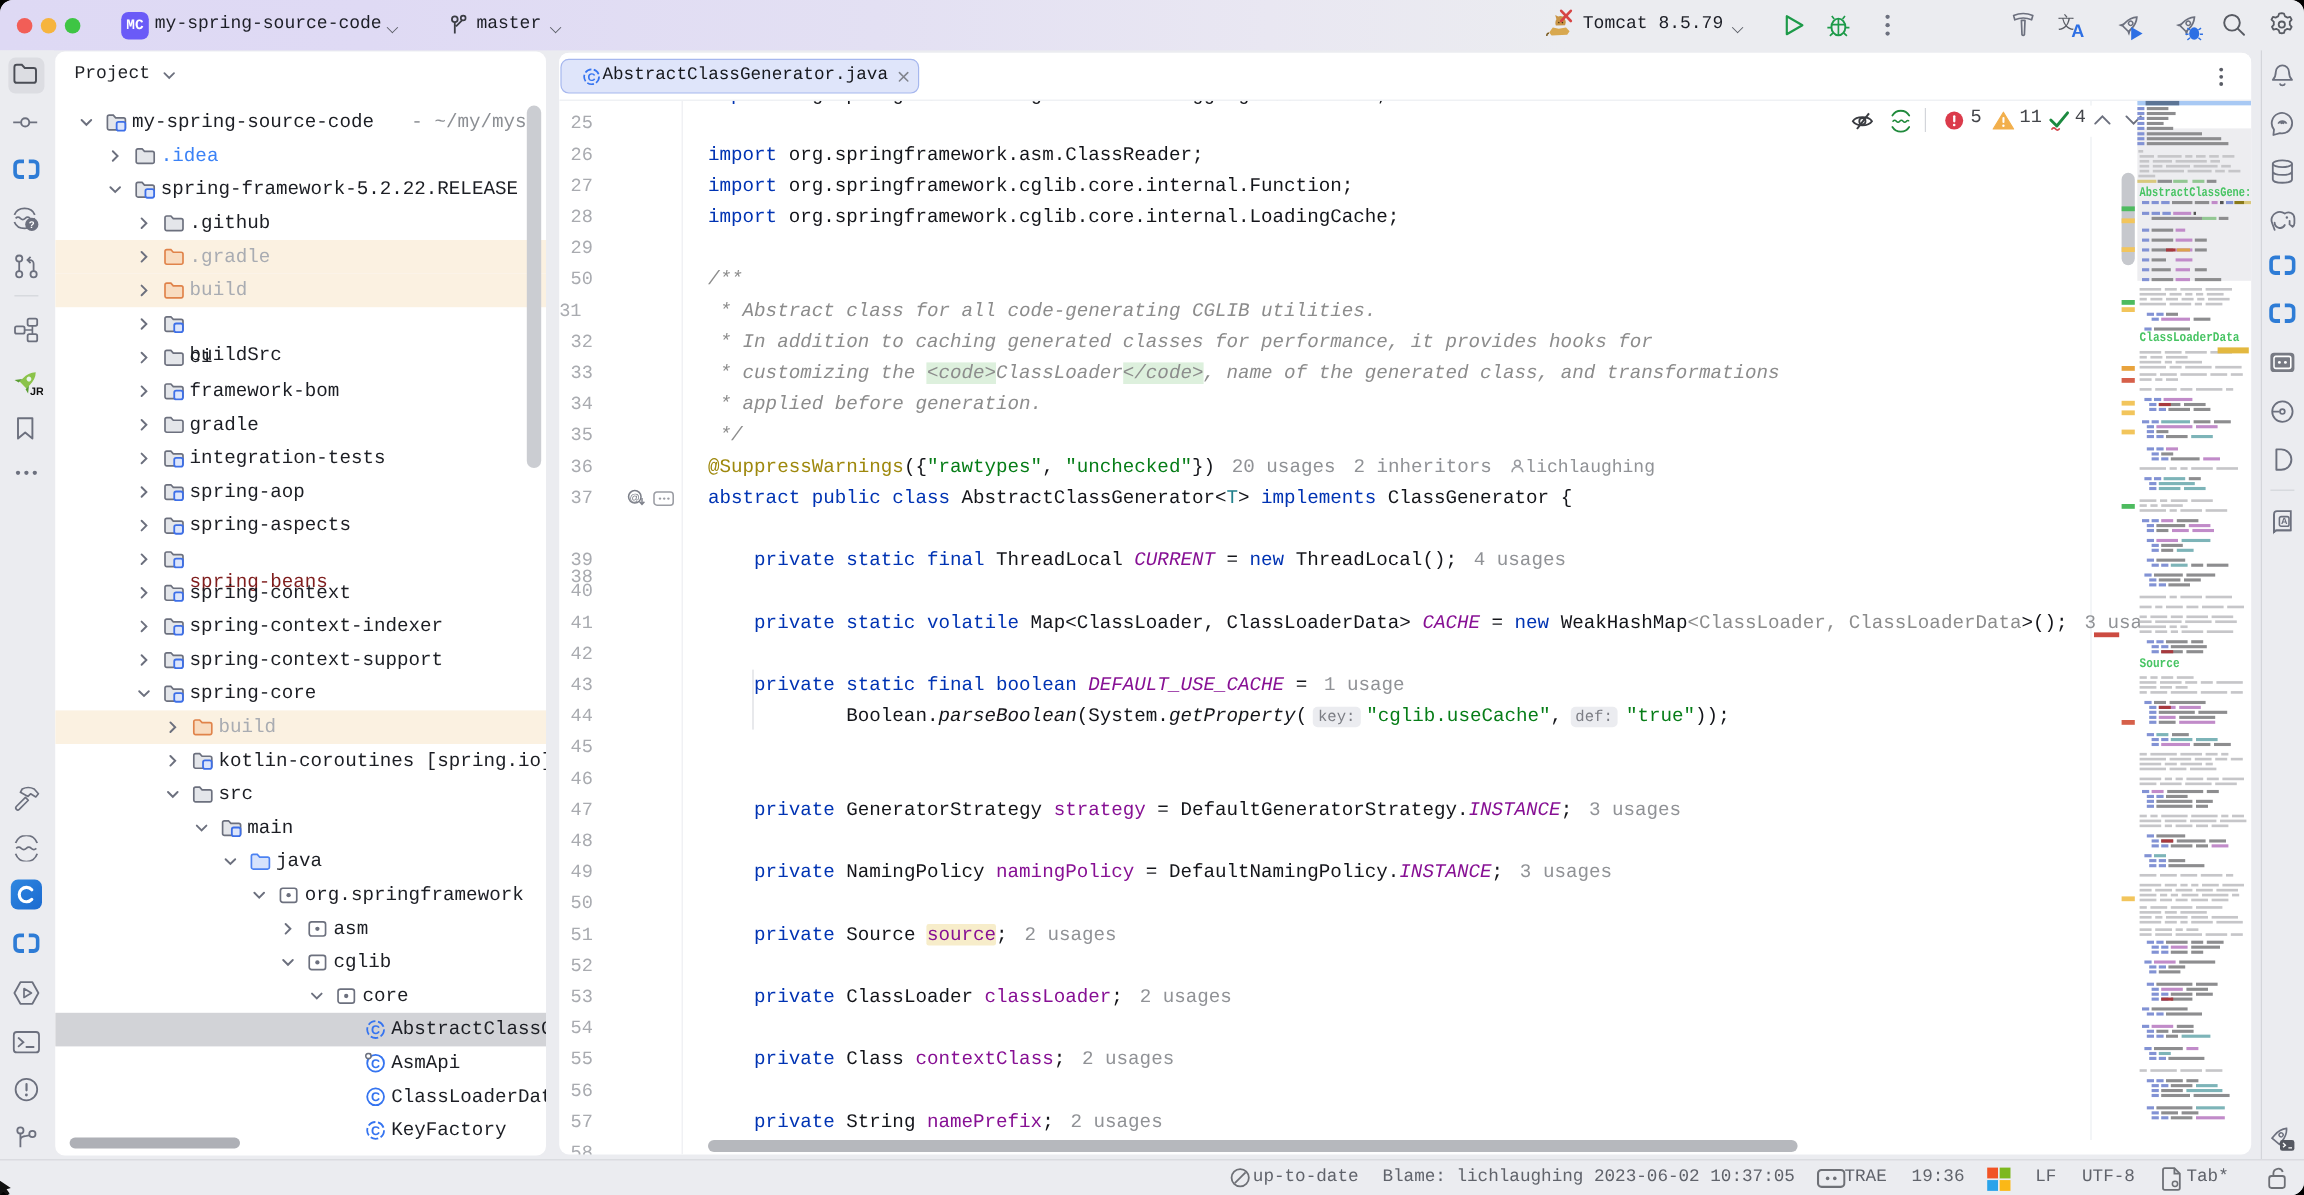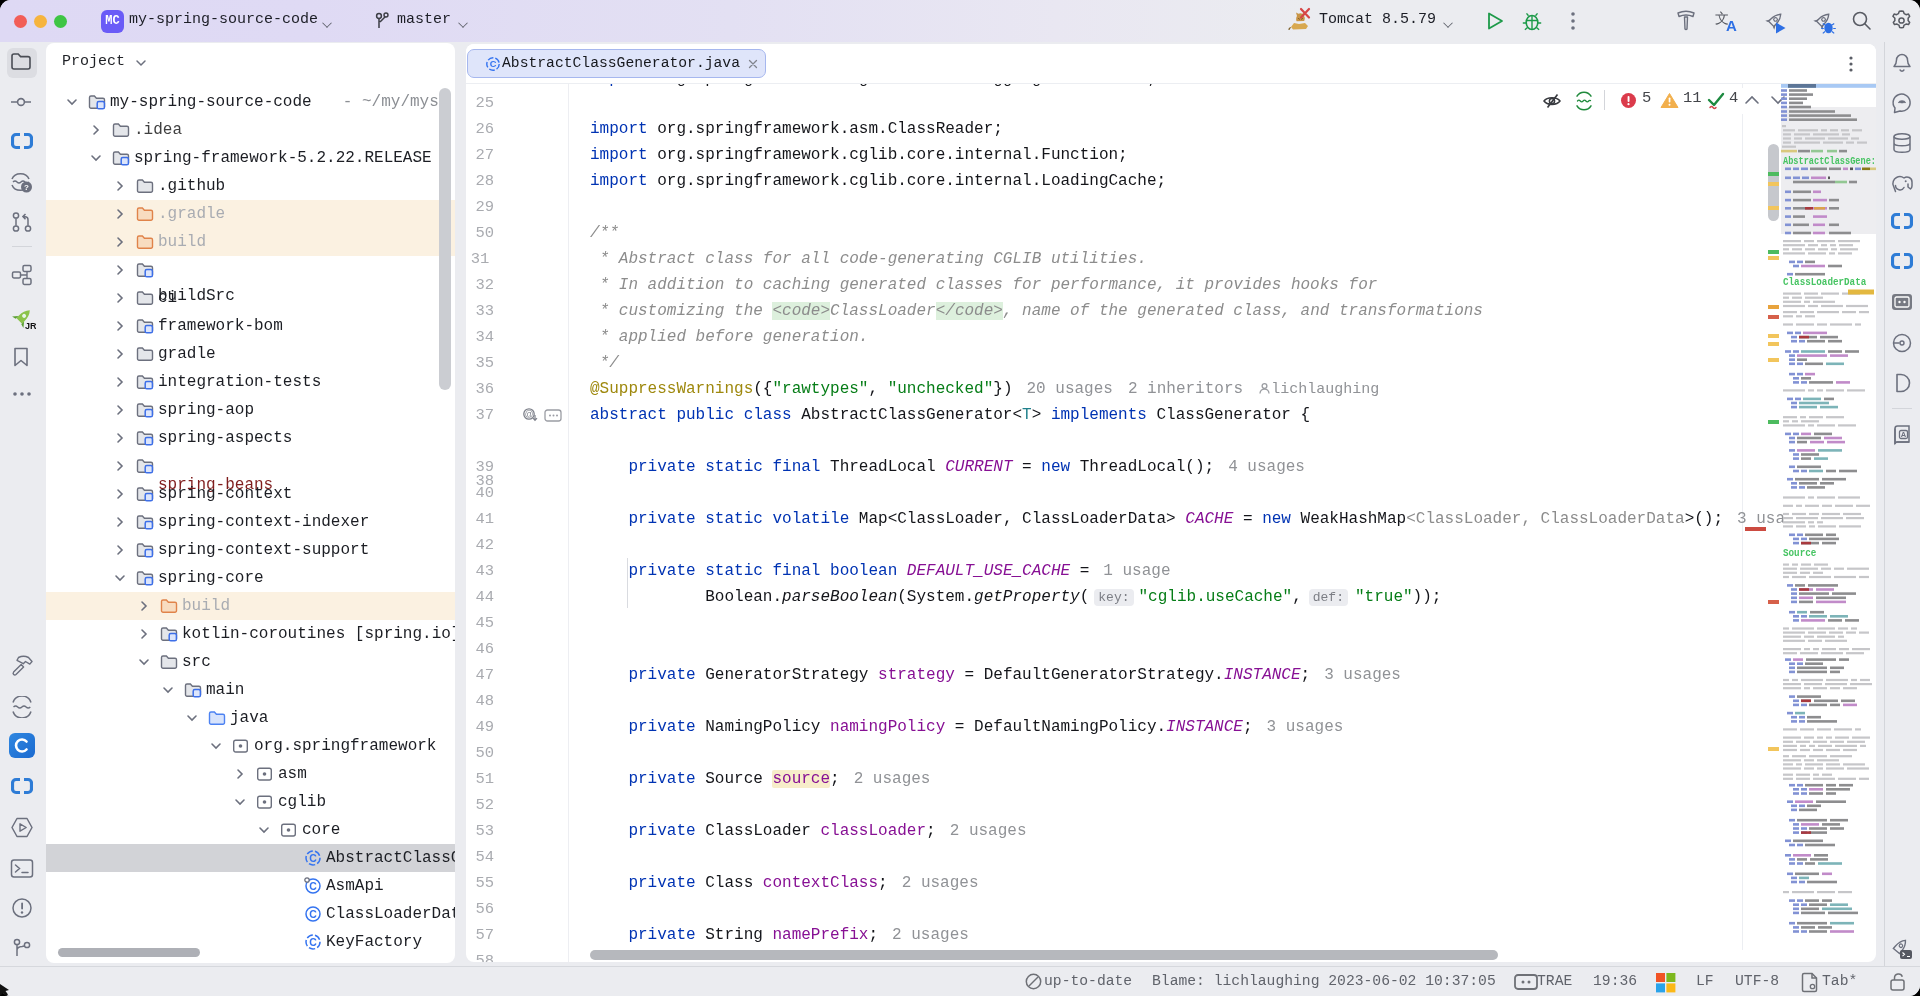--- a/index.html
+++ b/index.html
@@ -237,21 +237,21 @@
         <rect x="9.2" y="7.6" width="7.2" height="7.2" rx="1.6" fill="#dce5fb" stroke="#3d6fe8" stroke-width="1.5"></rect>
       </svg>
 <div class="abs" style="left:64px;top:49px;font-size:16px;line-height:20px;color:#1c1e24;white-space:pre;">my-spring-source-code</div>
 <div class="abs" style="left:277.6px;top:49px;font-size:16px;line-height:20px;color:#8c8f94;white-space:pre;">  - ~/my/mys</div>
 <svg class="abs" style="left:46px;top:81px" width="8" height="12" viewBox="0 0 8 12">
         <path d="M2 2 L6 6 L2 10" stroke="#6c707e" stroke-width="1.6" fill="none" stroke-linecap="round"></path>
       </svg>
 <svg class="abs" style="left:66px;top:79px" width="18" height="16" viewBox="0 0 18 16">
         <path d="M1.5 3.5 a1.5 1.5 0 0 1 1.5 -1.5 h3.4 l2 2.2 h6.6 a1.5 1.5 0 0 1 1.5 1.5 v7 a1.5 1.5 0 0 1 -1.5 1.5 h-12 a1.5 1.5 0 0 1 -1.5 -1.5 Z" stroke="#6c707e" stroke-width="1.4" fill="#e4e6ea"></path>
       </svg>
-<div class="abs" style="left:88px;top:77px;font-size:16px;line-height:20px;color:#404040;white-space:pre;">.idea</div>
+<div class="abs" style="left:88px;top:77px;font-size:16px;line-height:20px;color:#3b82f6;white-space:pre;">.idea</div>
 <svg class="abs" style="left:44px;top:111px" width="12" height="8" viewBox="0 0 12 8">
         <path d="M2 2 L6 6 L10 2" stroke="#6c707e" stroke-width="1.6" fill="none" stroke-linecap="round"></path>
       </svg>
 <svg class="abs" style="left:66px;top:107px" width="18" height="16" viewBox="0 0 18 16">
         <path d="M1.5 3.5 a1.5 1.5 0 0 1 1.5 -1.5 h3.4 l2 2.2 h6.6 a1.5 1.5 0 0 1 1.5 1.5 v7 a1.5 1.5 0 0 1 -1.5 1.5 h-12 a1.5 1.5 0 0 1 -1.5 -1.5 Z" stroke="#6c707e" stroke-width="1.4" fill="#e4e6ea"></path>
         <rect x="9.2" y="7.6" width="7.2" height="7.2" rx="1.6" fill="#dce5fb" stroke="#3d6fe8" stroke-width="1.5"></rect>
       </svg>
 <div class="abs" style="left:88px;top:105px;font-size:16px;line-height:20px;color:#1c1e24;white-space:pre;">spring-framework-5.2.22.RELEASE</div>
 <svg class="abs" style="left:70px;top:137px" width="8" height="12" viewBox="0 0 8 12">
         <path d="M2 2 L6 6 L2 10" stroke="#6c707e" stroke-width="1.6" fill="none" stroke-linecap="round"></path>
@@ -497,21 +497,21 @@
 <div class="abs" style="left:124px;top:774px;height:26px;line-height:26px;font-size:16px;white-space:pre;"><span style="color:#14151a;">    </span><span style="color:#0033b3;">private</span><span style="color:#14151a;"> ClassLoader </span><span style="color:#871094;">classLoader</span><span style="color:#14151a;">;</span><span style="color:#909296;margin-left:14px;">2 usages</span></div>
 <div class="abs" style="left:124px;top:826px;height:26px;line-height:26px;font-size:16px;white-space:pre;"><span style="color:#14151a;">    </span><span style="color:#0033b3;">private</span><span style="color:#14151a;"> Class </span><span style="color:#871094;">contextClass</span><span style="color:#14151a;">;</span><span style="color:#909296;margin-left:14px;">2 usages</span></div>
 <div class="abs" style="left:124px;top:878px;height:26px;line-height:26px;font-size:16px;white-space:pre;"><span style="color:#14151a;">    </span><span style="color:#0033b3;">private</span><span style="color:#14151a;"> String </span><span style="color:#871094;">namePrefix</span><span style="color:#14151a;">;</span><span style="color:#909296;margin-left:14px;">2 usages</span></div>
 <div class="abs" style="left:0;top:20px;width:28px;height:26px;line-height:26px;font-size:15.5px;color:#a9abb0;text-align:right;">24</div>
 <div class="abs" style="left:0;top:46px;width:28px;height:26px;line-height:26px;font-size:15.5px;color:#a9abb0;text-align:right;">25</div>
 <div class="abs" style="left:0;top:72px;width:28px;height:26px;line-height:26px;font-size:15.5px;color:#a9abb0;text-align:right;">26</div>
 <div class="abs" style="left:0;top:98px;width:28px;height:26px;line-height:26px;font-size:15.5px;color:#a9abb0;text-align:right;">27</div>
 <div class="abs" style="left:0;top:124px;width:28px;height:26px;line-height:26px;font-size:15.5px;color:#a9abb0;text-align:right;">28</div>
 <div class="abs" style="left:0;top:150px;width:28px;height:26px;line-height:26px;font-size:15.5px;color:#a9abb0;text-align:right;">29</div>
 <div class="abs" style="left:0;top:176px;width:28px;height:26px;line-height:26px;font-size:15.5px;color:#a9abb0;text-align:right;">50</div>
-<div class="abs" style="left:0;top:202px;width:28px;height:26px;line-height:26px;font-size:15.5px;color:#a9abb0;text-align:center;">31</div>
+<div class="abs" style="left:0;top:202px;width:28px;height:26px;line-height:26px;font-size:15.5px;color:#a9abb0;text-align:left;">31</div>
 <div class="abs" style="left:0;top:228px;width:28px;height:26px;line-height:26px;font-size:15.5px;color:#a9abb0;text-align:right;">32</div>
 <div class="abs" style="left:0;top:254px;width:28px;height:26px;line-height:26px;font-size:15.5px;color:#a9abb0;text-align:right;">33</div>
 <div class="abs" style="left:0;top:280px;width:28px;height:26px;line-height:26px;font-size:15.5px;color:#a9abb0;text-align:right;">34</div>
 <div class="abs" style="left:0;top:306px;width:28px;height:26px;line-height:26px;font-size:15.5px;color:#a9abb0;text-align:right;">35</div>
 <div class="abs" style="left:0;top:332px;width:28px;height:26px;line-height:26px;font-size:15.5px;color:#a9abb0;text-align:right;">36</div>
 <div class="abs" style="left:0;top:358px;width:28px;height:26px;line-height:26px;font-size:15.5px;color:#a9abb0;text-align:right;">37</div>
 <div class="abs" style="left:0;top:384px;width:28px;height:26px;line-height:26px;font-size:15.5px;color:#a9abb0;text-align:right;margin-top:40px;">38</div>
 <div class="abs" style="left:0;top:410px;width:28px;height:26px;line-height:26px;font-size:15.5px;color:#a9abb0;text-align:right;">39</div>
 <div class="abs" style="left:0;top:436px;width:28px;height:26px;line-height:26px;font-size:15.5px;color:#a9abb0;text-align:right;">40</div>
 <div class="abs" style="left:0;top:462px;width:28px;height:26px;line-height:26px;font-size:15.5px;color:#a9abb0;text-align:right;">41</div>

